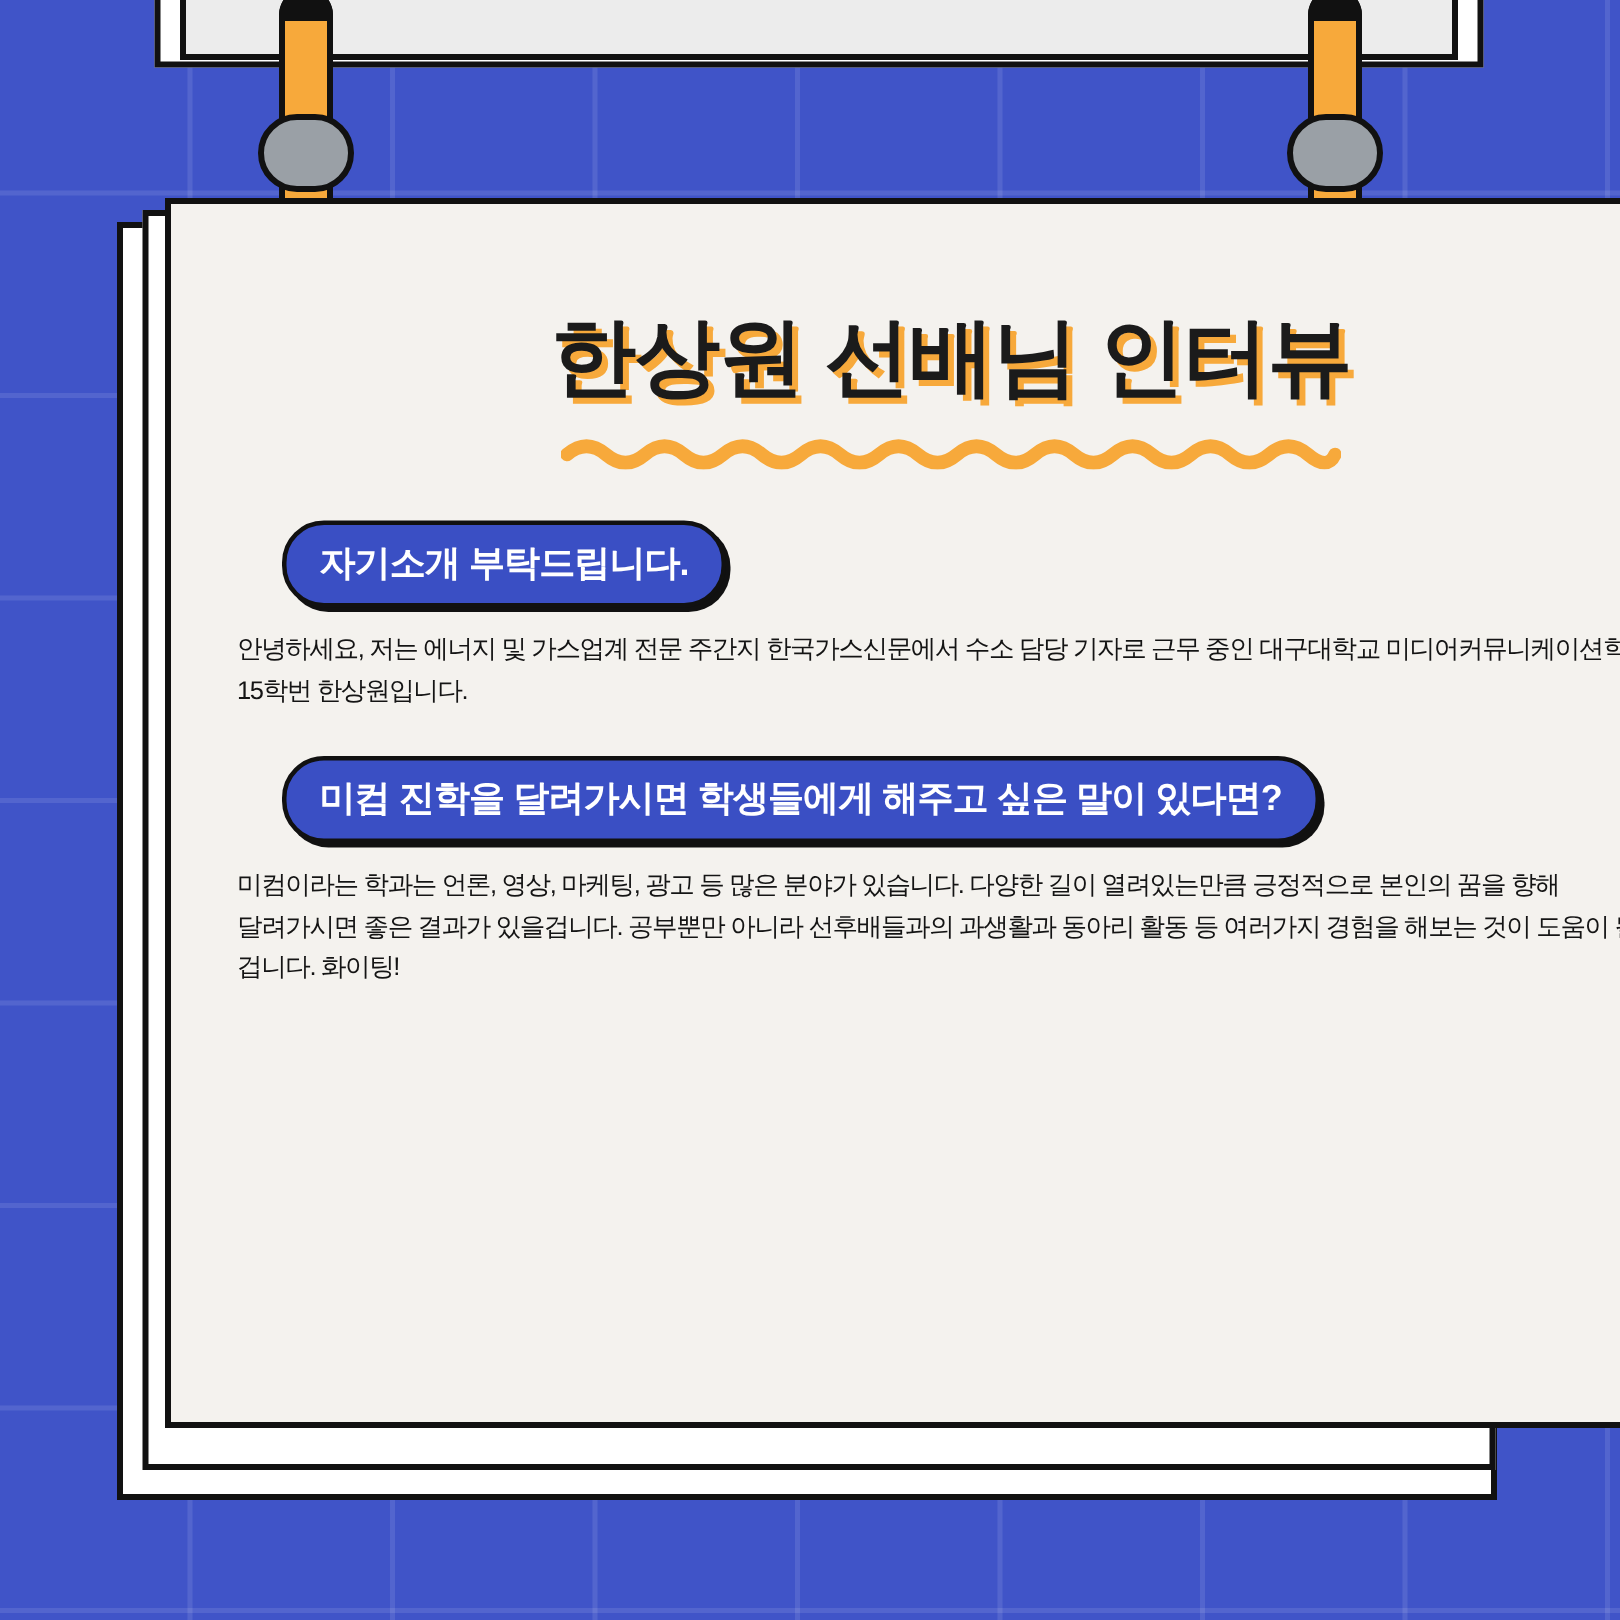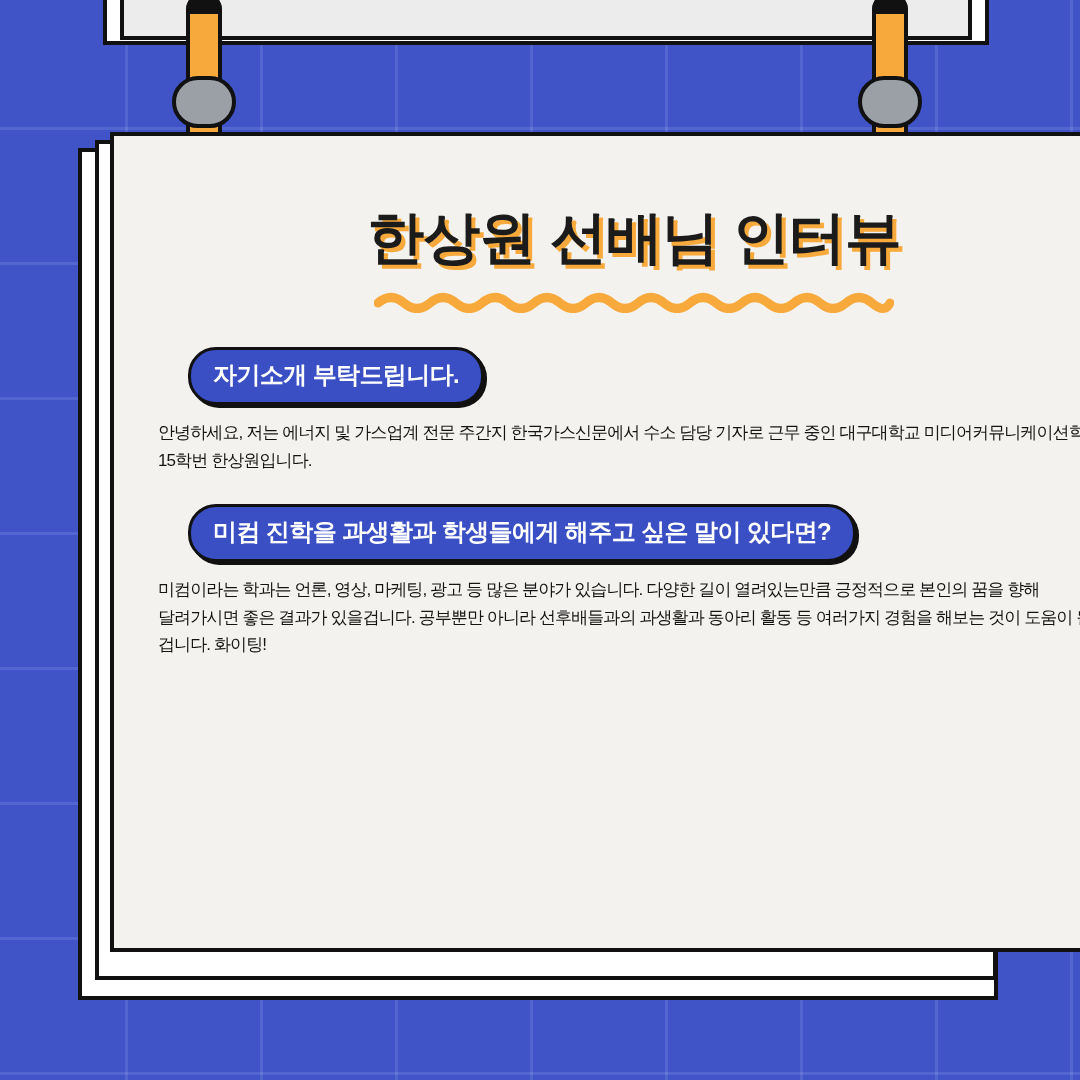--- a/index.html
+++ b/index.html
@@ -215,17 +215,17 @@
 
   <div class="qa block-1">
     <div class="q-pill">자기소개 부탁드립니다.</div>
     <p class="answer">안녕하세요, 저는 에너지 및 가스업계 전문 주간지 한국가스신문에서 수소 담당 기자로 근무 중인 대구대학교 미디어커뮤니케이션학과 15학번 한상원입니다.</p>
   </div>
 
   <div class="qa block-2">
   </div>
 
   <div class="qa block-3">
-    <div class="q-pill">미컴 진학을 과생활과 학생들에게 해주고 싶은 말이 있다면?</div>
+    <div class="q-pill">미컴 진학을 달려가시면 학생들에게 해주고 싶은 말이 있다면?</div>
     <p class="answer">미컴이라는 학과는 언론, 영상, 마케팅, 광고 등 많은 분야가 있습니다. 다양한 길이 열려있는만큼 긍정적으로 본인의 꿈을 향해 달려가시면 좋은 결과가 있을겁니다. 공부뿐만 아니라 선후배들과의 과생활과 동아리 활동 등 여러가지 경험을 해보는 것이 도움이 될 겁니다. 화이팅!</p>
   </div>
 
 </div>
 
 </body></html>

